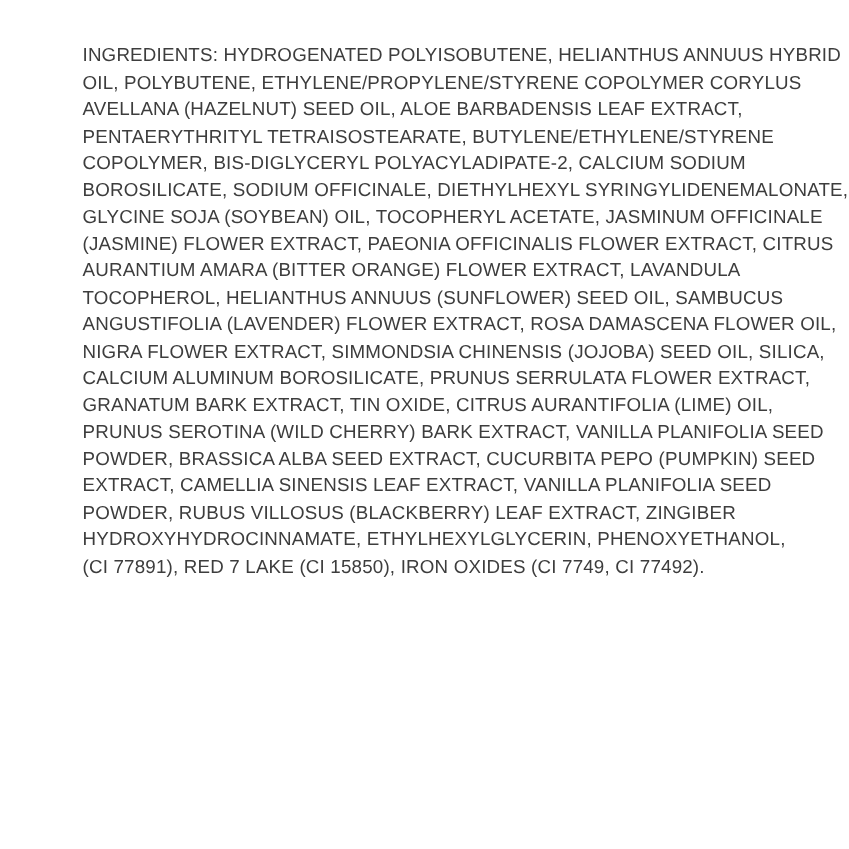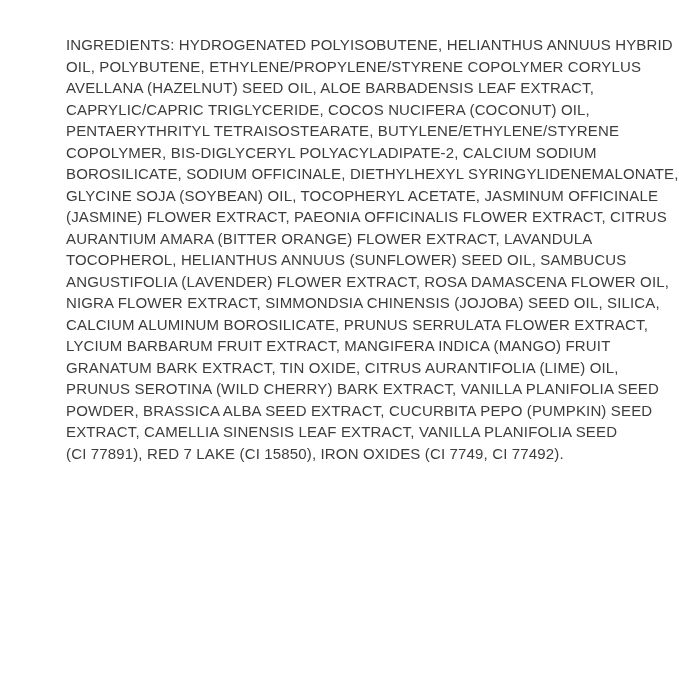--- a/index.html
+++ b/index.html
@@ -30,31 +30,31 @@
   }
 </style>
 </head>
 <body>
 
 <div class="page">
   <div class="ingredients-block">
       <div class="ingredients-line">INGREDIENTS: HYDROGENATED POLYISOBUTENE, HELIANTHUS ANNUUS HYBRID</div>
       <div class="ingredients-line">OIL, POLYBUTENE, ETHYLENE/PROPYLENE/STYRENE COPOLYMER CORYLUS</div>
       <div class="ingredients-line">AVELLANA (HAZELNUT) SEED OIL, ALOE BARBADENSIS LEAF EXTRACT,</div>
-      <div class="ingredients-line">CAPRYLIC/CAPRIC TRIGLYCERIDE, COCOS NUCIFERA (COCONUT) OIL,</div>
       <div class="ingredients-line">PENTAERYTHRITYL TETRAISOSTEARATE, BUTYLENE/ETHYLENE/STYRENE</div>
       <div class="ingredients-line">COPOLYMER, BIS-DIGLYCERYL POLYACYLADIPATE-2, CALCIUM SODIUM</div>
       <div class="ingredients-line">BOROSILICATE, SODIUM OFFICINALE, DIETHYLHEXYL SYRINGYLIDENEMALONATE,</div>
       <div class="ingredients-line">GLYCINE SOJA (SOYBEAN) OIL, TOCOPHERYL ACETATE, JASMINUM OFFICINALE</div>
       <div class="ingredients-line">(JASMINE) FLOWER EXTRACT, PAEONIA OFFICINALIS FLOWER EXTRACT, CITRUS</div>
       <div class="ingredients-line">AURANTIUM AMARA (BITTER ORANGE) FLOWER EXTRACT, LAVANDULA</div>
       <div class="ingredients-line">TOCOPHEROL, HELIANTHUS ANNUUS (SUNFLOWER) SEED OIL, SAMBUCUS</div>
       <div class="ingredients-line">ANGUSTIFOLIA (LAVENDER) FLOWER EXTRACT, ROSA DAMASCENA FLOWER OIL,</div>
       <div class="ingredients-line">NIGRA FLOWER EXTRACT, SIMMONDSIA CHINENSIS (JOJOBA) SEED OIL, SILICA,</div>
       <div class="ingredients-line">CALCIUM ALUMINUM BOROSILICATE, PRUNUS SERRULATA FLOWER EXTRACT,</div>
-      <div class="ingredients-line">LYCIUM BARBARUM FRUIT EXTRACT, MANGIFERA INDICA (MANGO) FRUIT</div>
       <div class="ingredients-line">GRANATUM BARK EXTRACT, TIN OXIDE, CITRUS AURANTIFOLIA (LIME) OIL,</div>
       <div class="ingredients-line">PRUNUS SEROTINA (WILD CHERRY) BARK EXTRACT, VANILLA PLANIFOLIA SEED</div>
       <div class="ingredients-line">POWDER, BRASSICA ALBA SEED EXTRACT, CUCURBITA PEPO (PUMPKIN) SEED</div>
       <div class="ingredients-line">EXTRACT, CAMELLIA SINENSIS LEAF EXTRACT, VANILLA PLANIFOLIA SEED</div>
+      <div class="ingredients-line">POWDER, RUBUS VILLOSUS (BLACKBERRY) LEAF EXTRACT, ZINGIBER</div>
+      <div class="ingredients-line">HYDROXYHYDROCINNAMATE, ETHYLHEXYLGLYCERIN, PHENOXYETHANOL,</div>
       <div class="ingredients-line">(CI 77891), RED 7 LAKE (CI 15850), IRON OXIDES (CI 7749, CI 77492).</div>
     </div>
 </div>
 
 </body></html>

